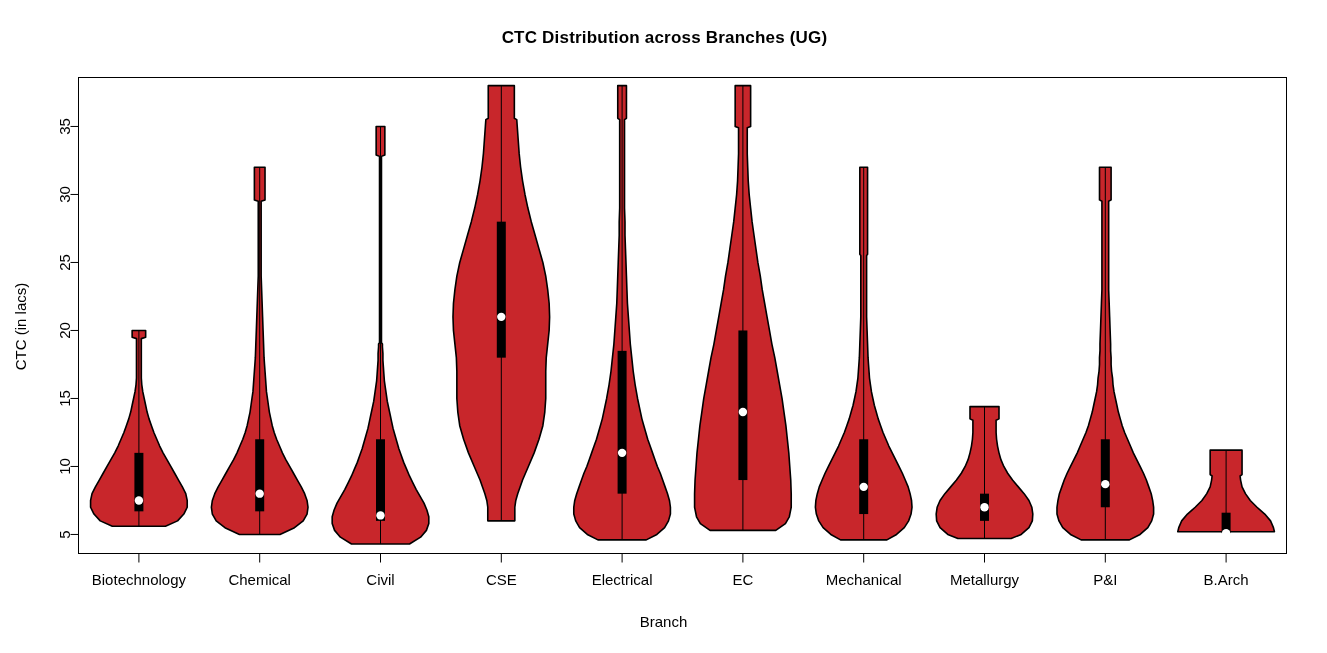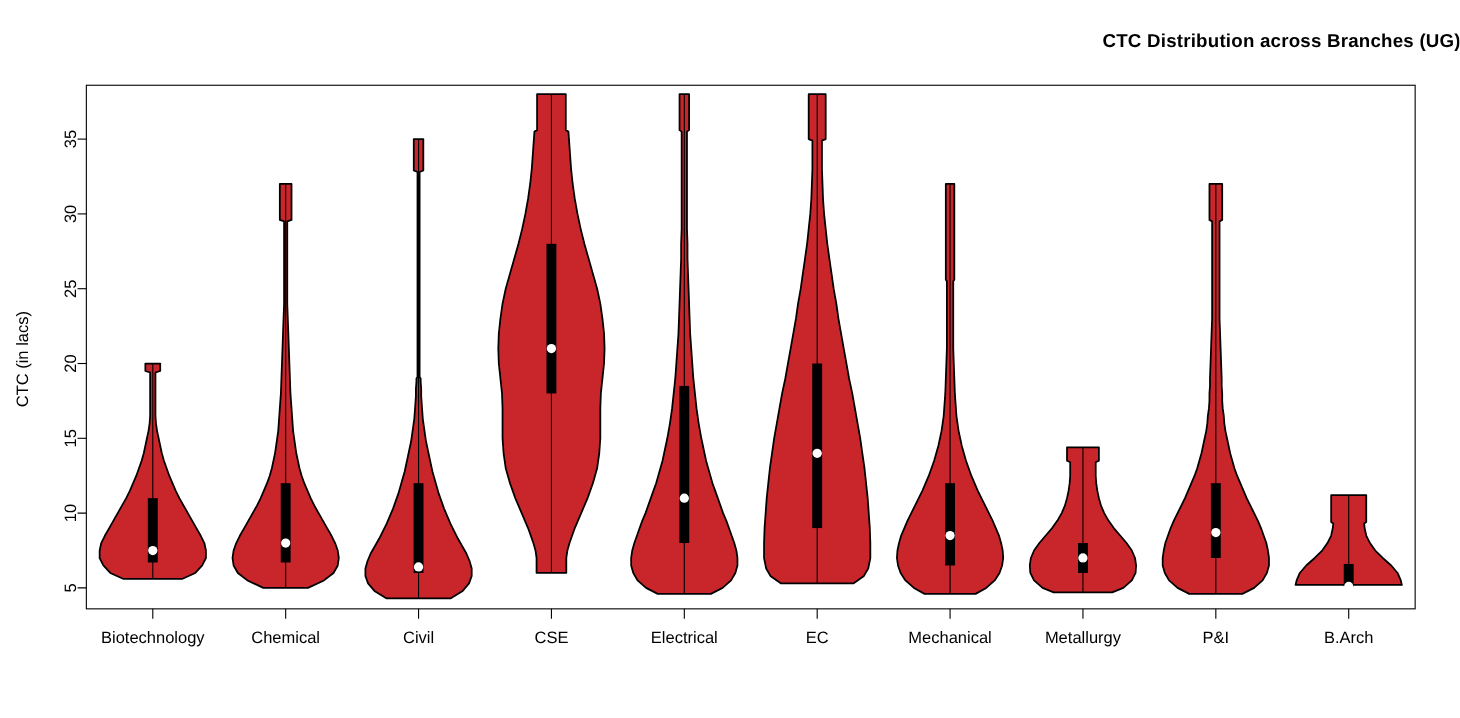--- a/index.html
+++ b/index.html
@@ -16,21 +16,21 @@
     width: 1327px;
     height: 653px;
     background: #ffffff;
     overflow: hidden;
   }
   #plot-title {
     position: absolute;
     left: 1px;
     top: 28px;
     width: 1327px;
-    text-align: right;
+    text-align: center;
     font-size: 17px;
     font-weight: bold;
     color: #000000;
     letter-spacing: 0.2px;
   }
   #y-axis-title {
     position: absolute;
     left: 8px;
     top: 0;
     width: 26px;
@@ -71,20 +71,21 @@
 <body>
 
 <div id="root">
 
   <div id="plot-title">CTC Distribution across Branches (UG)</div>
 
   <div id="y-axis-title">
     <span>CTC (in lacs)</span>
   </div>
 
+  <div id="x-axis-title">Branch</div>
 
   <svg id="chart-svg" width="1327" height="653">
     <g id="plot-frame-group">
       <rect id="plot-frame" x="78.5" y="77.5" width="1208" height="476" fill="none" stroke="#000000" stroke-width="1"></rect>
     </g>
     <g id="y-axis-group">
         <line x1="70.5" y1="534.46" x2="78.5" y2="534.46" stroke="#000000" stroke-width="1"></line>
         <text x="64.5" y="534.46" text-anchor="middle" dominant-baseline="central" class="axis-tick-label" transform="rotate(-90 64.5 534.46)">5</text>
         <line x1="70.5" y1="466.46" x2="78.5" y2="466.46" stroke="#000000" stroke-width="1"></line>
         <text x="64.5" y="466.46" text-anchor="middle" dominant-baseline="central" class="axis-tick-label" transform="rotate(-90 64.5 466.46)">10</text>

